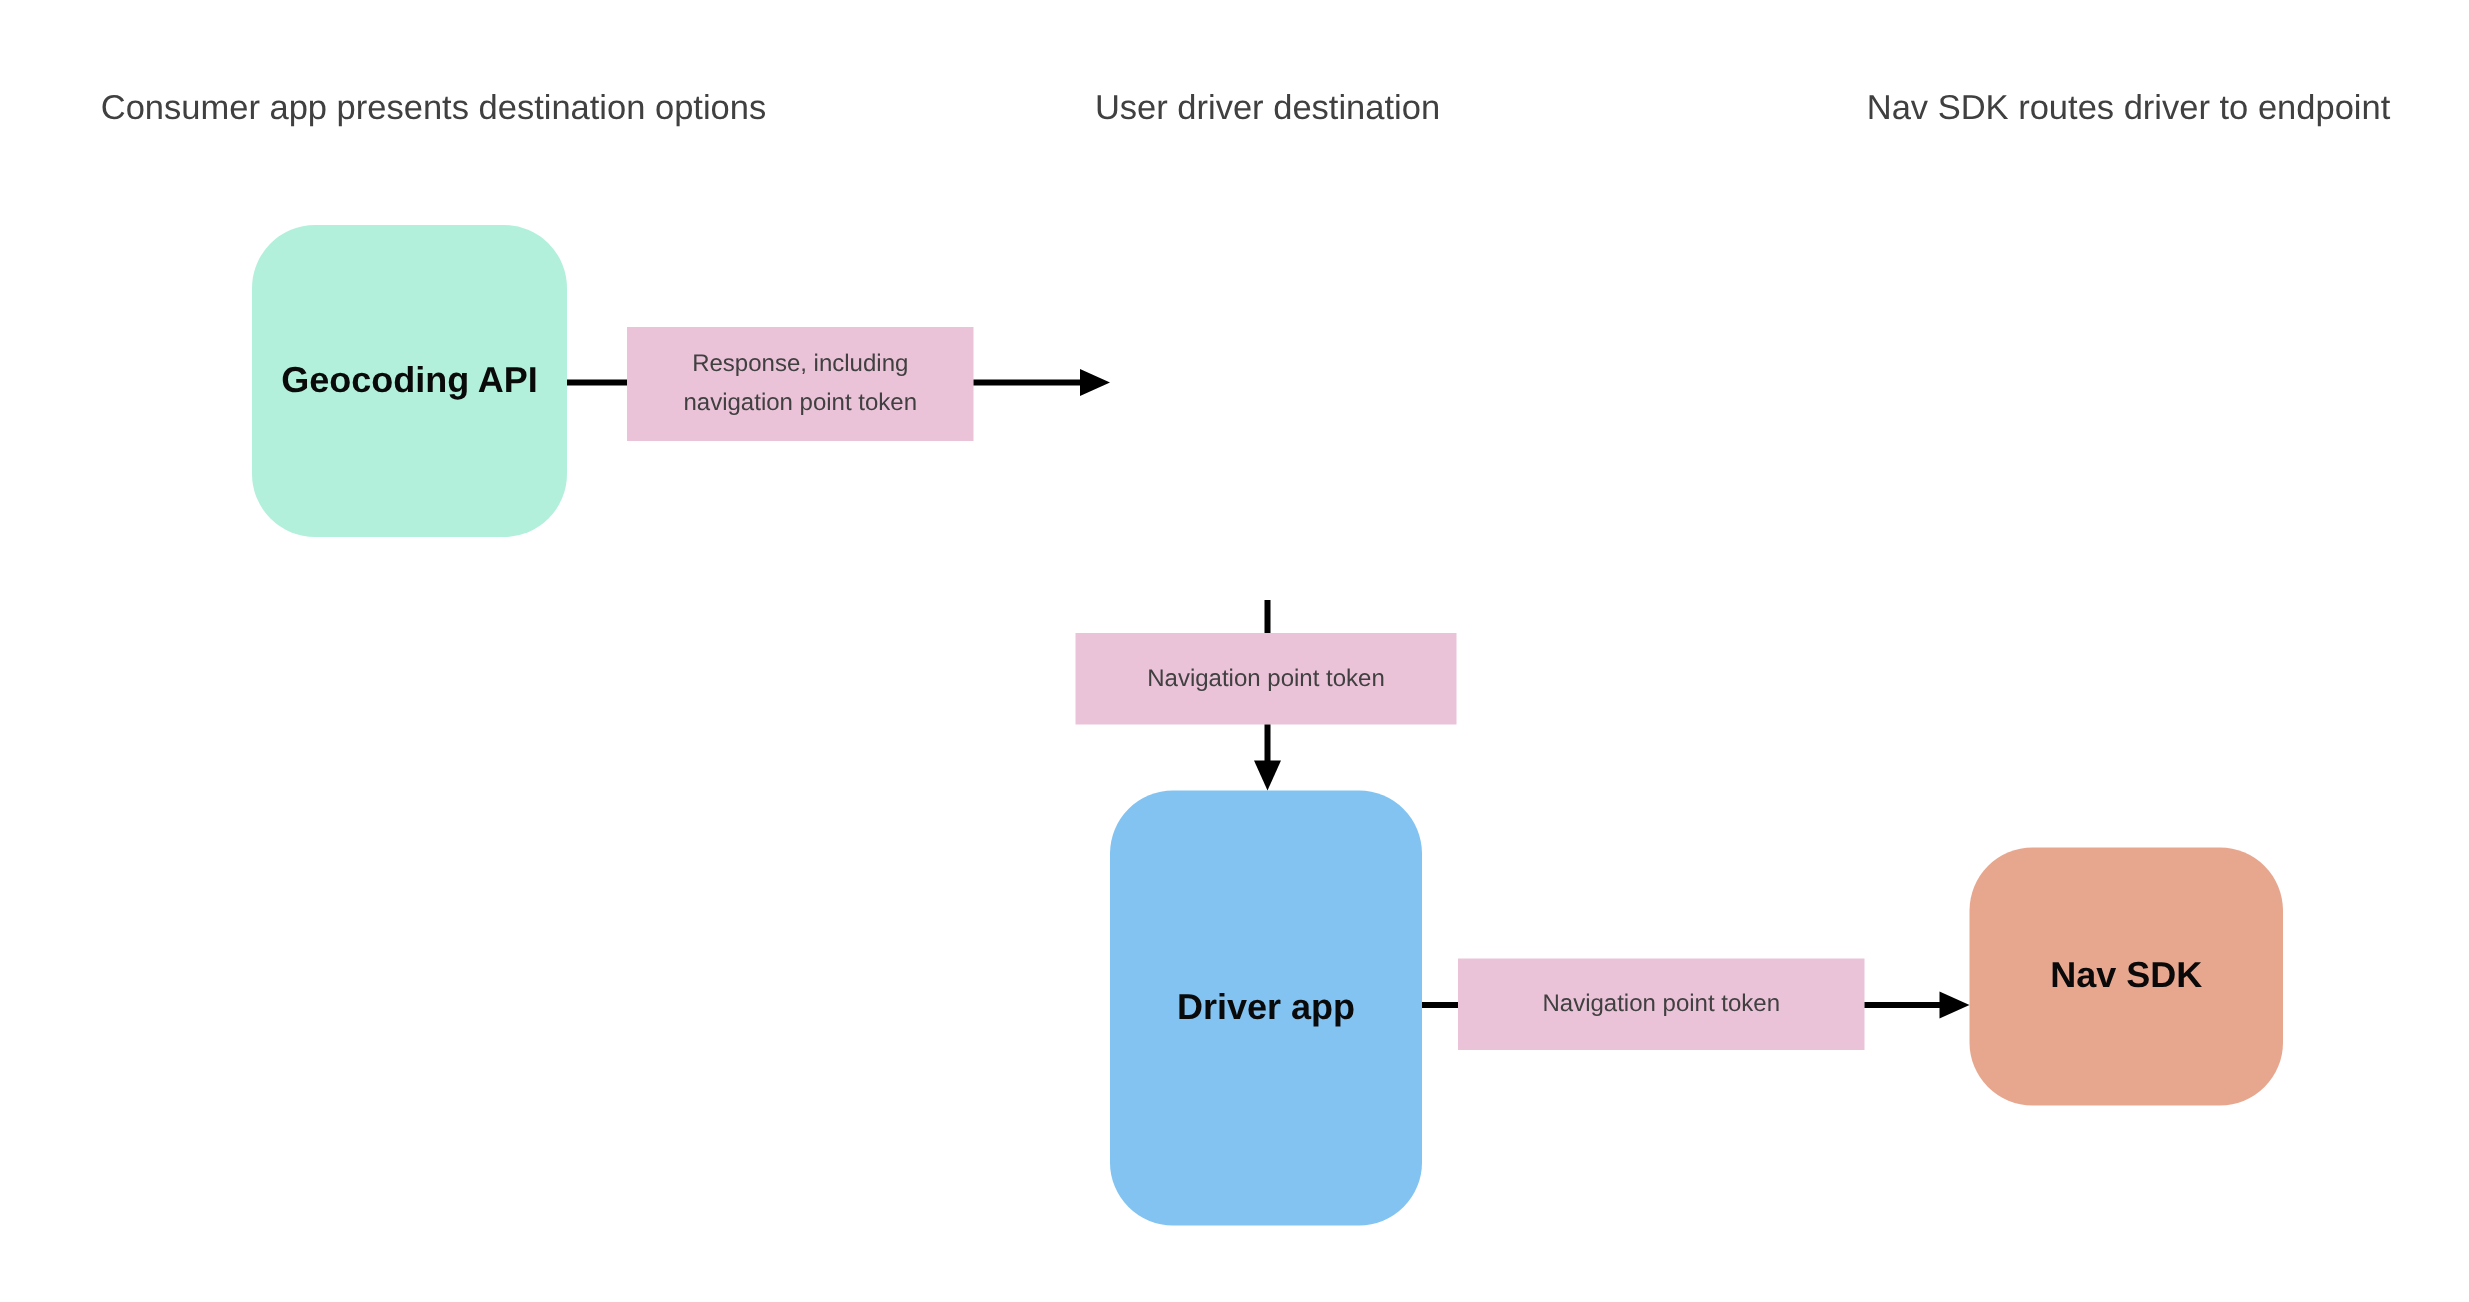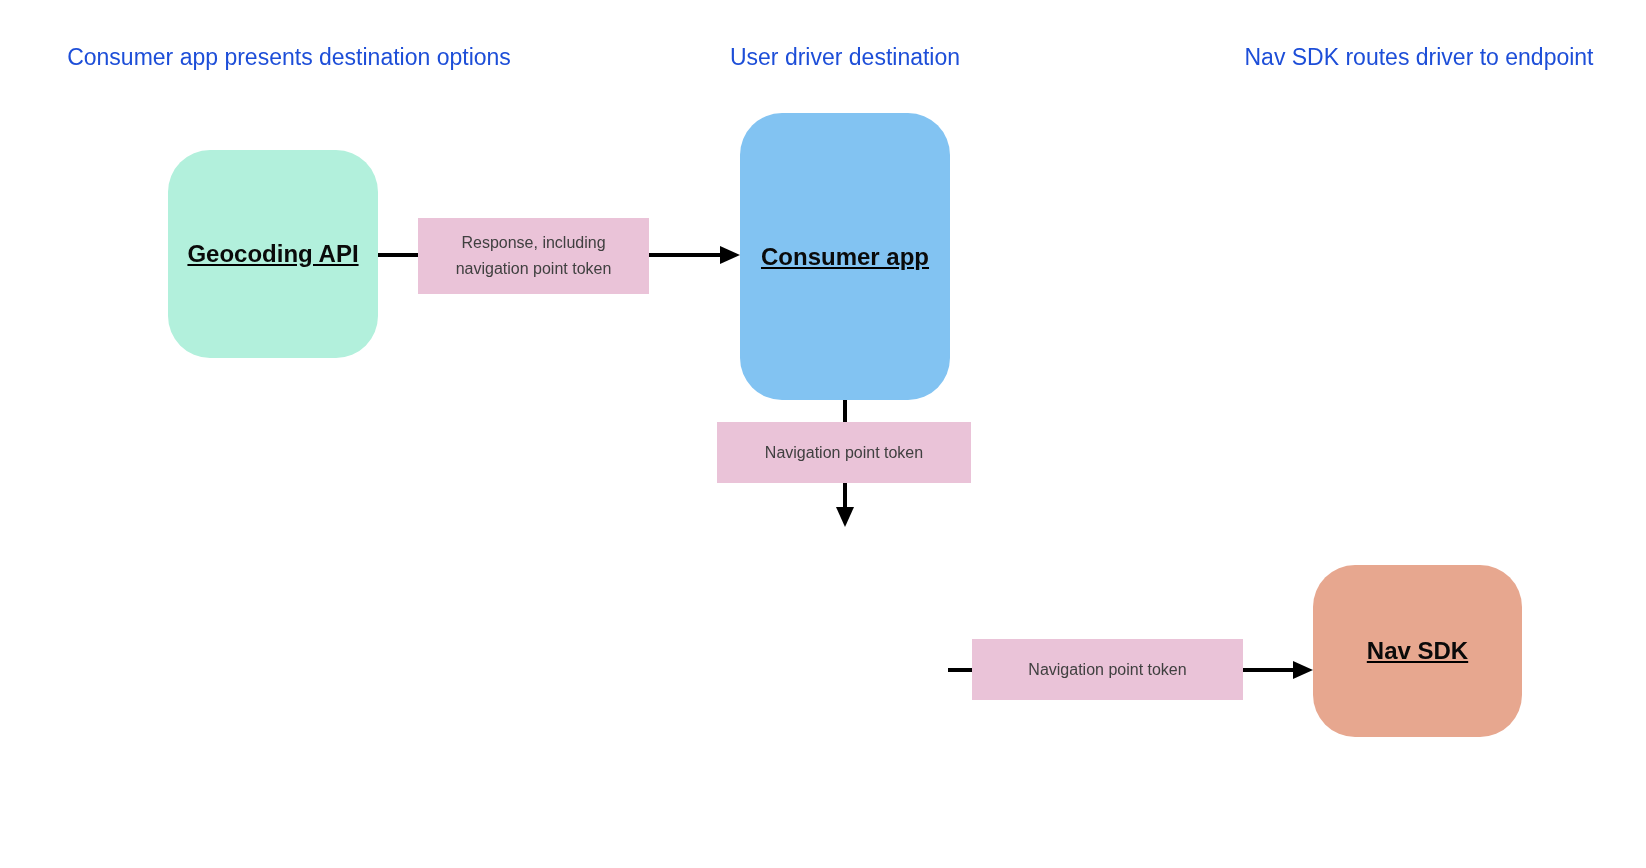--- a/index.html
+++ b/index.html
@@ -10,34 +10,33 @@
   }
   .canvas {
     position: relative;
     width: 1646px;
     height: 868px;
     background: #ffffff;
     overflow: hidden;
   }
   .hdr {
     position: absolute;
-    top: 44px;
+    top: 58px;
     transform: translateX(-50%);
     font-size: 23px;
-    color: #1d4ed8;
+    color: #404040;
     white-space: nowrap;
   }
   .node {
     position: absolute;
     border-radius: 42px;
     display: flex;
     align-items: center;
     justify-content: center;
     text-align: center;
-    text-decoration: underline;
   }
   .node .node-label {
     font-size: 24px;
     font-weight: bold;
     color: #0a0a0a;
   }
   .edge-label {
     position: absolute;
     display: flex;
     align-items: center;
@@ -82,24 +81,24 @@
 <div class="canvas">
 
   <div class="hdr" style="left:289px;">Consumer app presents destination options</div>
   <div class="hdr" style="left:845px;">User driver destination</div>
   <div class="hdr" style="left:1419px;">Nav SDK routes driver to endpoint</div>
 
   <div class="node" style="left: 168px; top: 150px; width: 210px; height: 208px; background-color: rgb(178, 240, 220);">
     <span class="node-label">Geocoding API</span>
   </div>
 
-  <div class="node" style="left: 740px; top: 113px; width: 210px; height: 287px; background-color: rgb(130, 195, 242);">
-    <span class="node-label">Consumer app</span>
+
+  <div class="node" style="left: 740px; top: 527px; width: 208px; height: 290px; background-color: rgb(130, 195, 242);">
+    <span class="node-label">Driver app</span>
   </div>
-
 
   <div class="node" style="left: 1313px; top: 565px; width: 209px; height: 172px; background-color: rgb(231, 167, 143);">
     <span class="node-label">Nav SDK</span>
   </div>
 
   <div class="hline" style="left:378px; top:253px; width:40px;"></div>
   <div class="edge-label" style="left: 418px; top: 218px; width: 231px; height: 76px; background-color: rgb(234, 195, 216);">Response, including navigation point token</div>
   <div class="hline" style="left:649px; top:253px; width:73px;"></div>
   <div class="ah-right" style="left:720px; top:246px;"></div>
 

